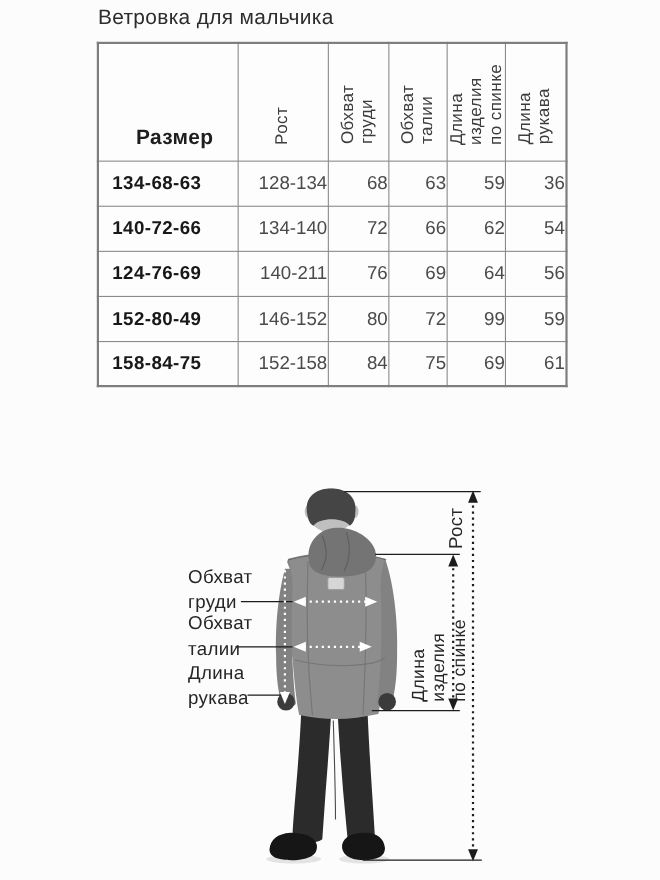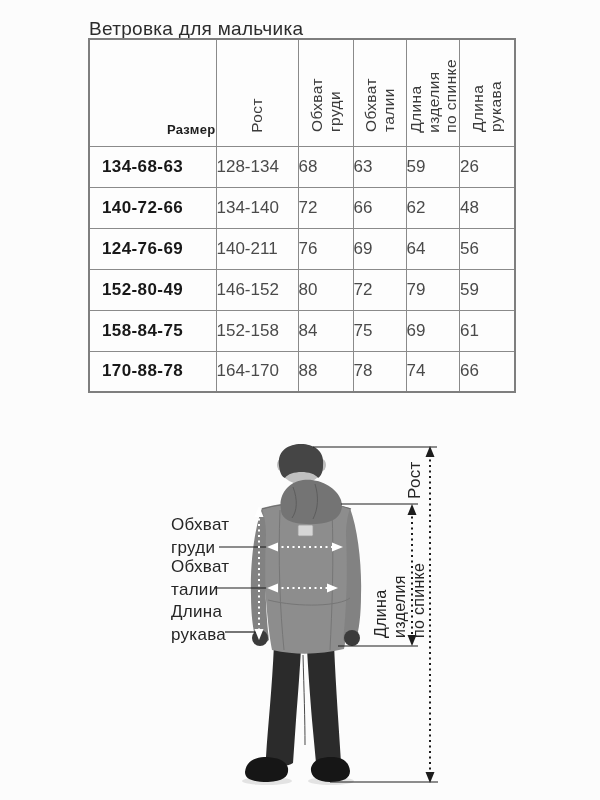--- a/index.html
+++ b/index.html
@@ -5,59 +5,59 @@
   * { margin: 0; padding: 0; box-sizing: border-box; }
   html, body { width: 600px; height: 800px; }
   body {
     position: relative;
     background: #fcfcfc;
     font-family: "Liberation Sans", sans-serif;
     overflow: hidden;
   }
   .page-title {
     position: absolute;
-    left: 89px; top: 18px;
+    left: 89px; top: 6px;
     font-size: 19px;
     letter-spacing: 0.3px;
     color: #2c2c2c;
   }
   
   table.size-table {
     position: absolute;
     left: 88px; top: 38px;
     border-collapse: collapse;
     table-layout: fixed;
     border: 2px solid #7e7e7e;
   }
   table.size-table th, table.size-table td {
     border: 1px solid #8a8a8a;
     background: #fdfdfd;
   }
   thead tr { height: 107px; }
   tbody tr { height: 41px; }
   th { vertical-align: bottom; font-weight: 400; }
   th.size-header-cell {
-    font-size: 13px; font-weight: 700; color: #1e1e1e;
-    text-align: right; padding: 0 0 9px 12px;
+    font-size: 19px; font-weight: 700; color: #1e1e1e;
+    text-align: center; padding: 0 0 9px 12px;
     letter-spacing: 0.3px;
   }
   th.rot-cell { text-align: center; padding-bottom: 9px; }
   .rot {
     display: inline-block;
     writing-mode: vertical-rl;
     transform: rotate(180deg);
     white-space: pre-line;
     font-size: 15.5px;
     line-height: 17.5px;
     color: #3c3c3c;
     letter-spacing: 0.4px;
     text-align: left;
   }
   td {
-    font-size: 17px; color: #4a4a4a; text-align: left;
+    font-size: 17px; color: #4a4a4a; text-align: right;
   }
   td.size-col {
     font-weight: 700; color: #181818; text-align: left;
     padding-left: 12px; letter-spacing: 0.4px;
   }
   
   svg.diagram-svg { position: absolute; left: 0; top: 0; pointer-events: none; }
   .diagram-label {
     position: absolute;
     font-size: 17px;
@@ -107,68 +107,60 @@
     </tr>
   </thead>
   <tbody>
 
       <tr>
         <td class="size-col">134-68-63</td>
         <td>128-134</td>
         <td>68</td>
         <td>63</td>
         <td>59</td>
-        <td>26</td>
+        <td>36</td>
       </tr>
 
       <tr>
         <td class="size-col">140-72-66</td>
         <td>134-140</td>
         <td>72</td>
         <td>66</td>
         <td>62</td>
-        <td>48</td>
+        <td>54</td>
       </tr>
 
       <tr>
         <td class="size-col">124-76-69</td>
         <td>140-211</td>
         <td>76</td>
         <td>69</td>
         <td>64</td>
         <td>56</td>
       </tr>
 
       <tr>
         <td class="size-col">152-80-49</td>
         <td>146-152</td>
         <td>80</td>
         <td>72</td>
-        <td>79</td>
+        <td>99</td>
         <td>59</td>
       </tr>
 
       <tr>
         <td class="size-col">158-84-75</td>
         <td>152-158</td>
         <td>84</td>
         <td>75</td>
         <td>69</td>
         <td>61</td>
       </tr>
 
 
-      <tr>
-        <td class="size-col">170-88-78</td>
-        <td>164-170</td>
-        <td>88</td>
-        <td>78</td>
-        <td>74</td>
-        <td>66</td>
-      </tr>
     </tbody>
 </table>
 
 <svg class="diagram-svg" width="600" height="800" viewBox="0 0 600 800">
 
   <g>
 
     <ellipse cx="267" cy="781" rx="25" ry="4" fill="#e3e3e3"></ellipse>
     <ellipse cx="331" cy="781" rx="23" ry="4" fill="#e3e3e3"></ellipse>
 

